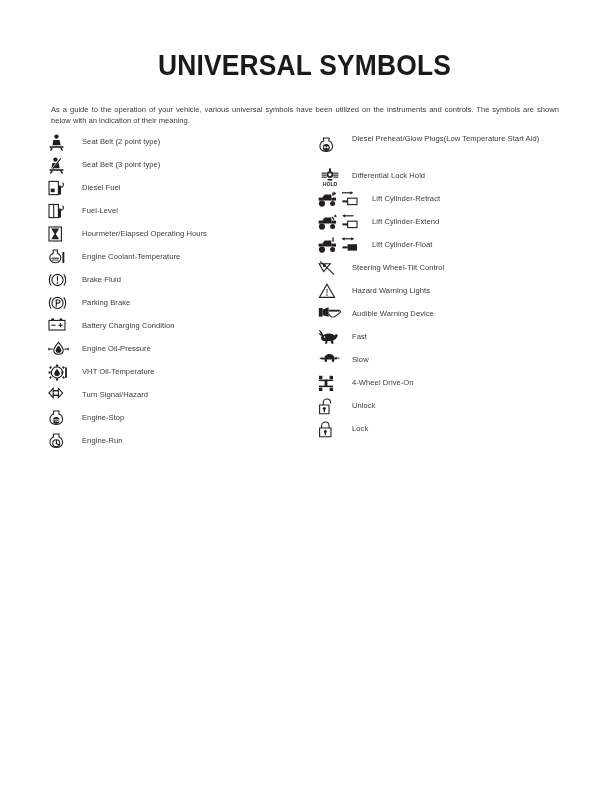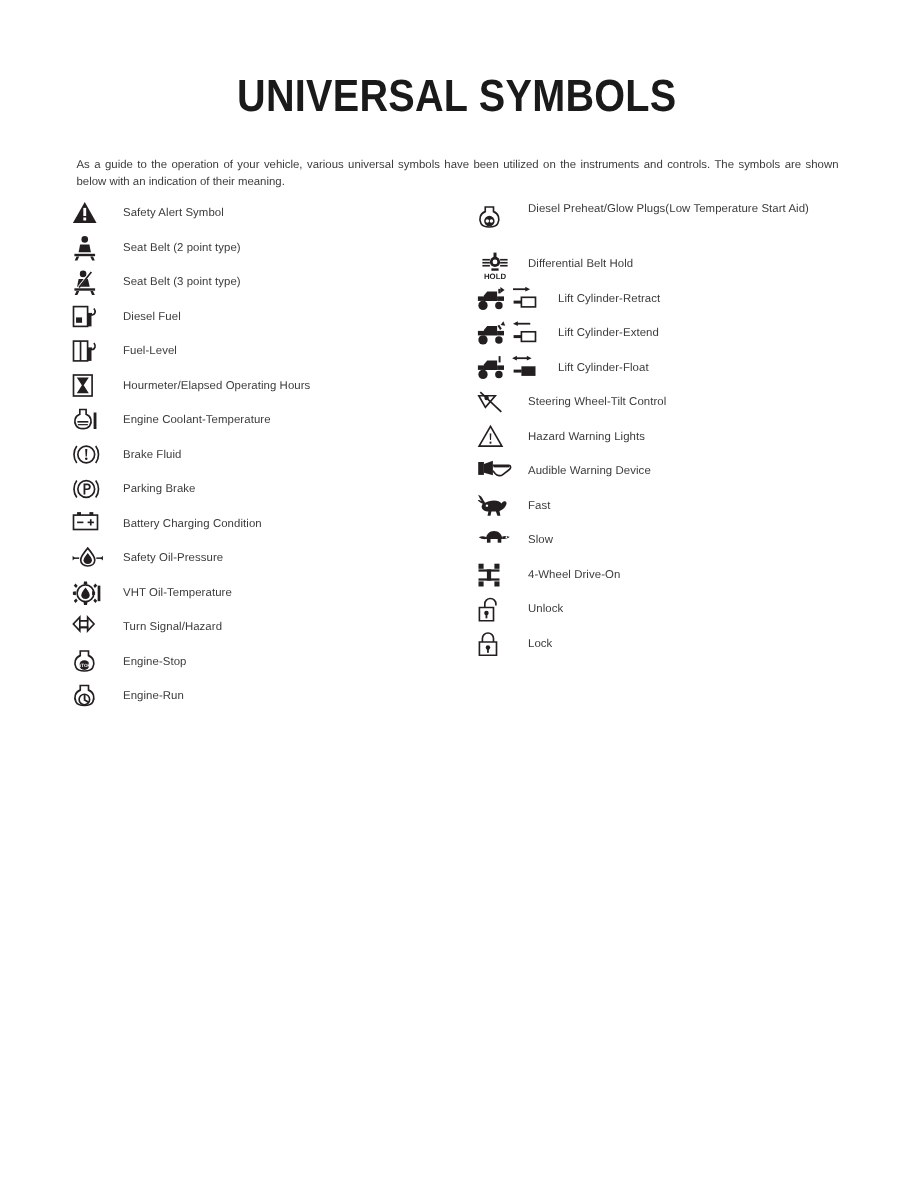--- a/index.html
+++ b/index.html
@@ -89,30 +89,20 @@
 <div class="page">
 
   <div class="title">UNIVERSAL SYMBOLS</div>
 
   <div class="intro">As a guide to the operation of your vehicle, various universal symbols have been utilized on the instruments and controls. The symbols are shown below with an indication of their meaning.</div>
 
   <div class="columns">
 
     <div class="col col-left">
 
-      <div class="row">
-        <div class="icon-cell">
-          <svg width="17" height="16" viewBox="0 0 17 16">
-            <path class="fl" d="M8.5 0.6 L16.4 14.6 L0.6 14.6 Z"></path>
-            <rect x="7.55" y="4.6" width="1.9" height="5.4" fill="#ffffff"></rect>
-            <rect x="7.55" y="11" width="1.9" height="2" fill="#ffffff"></rect>
-          </svg>
-        </div>
-        <div class="label">Safety Alert Symbol</div>
-      </div>
 
       <div class="row">
         <div class="icon-cell">
           <svg width="17" height="17" viewBox="0 0 17 17">
             <circle class="fl" cx="8.5" cy="2.6" r="2.2"></circle>
             <path class="fl" d="M5.4 6 L11.6 6 L12.6 11.2 L4.4 11.2 Z"></path>
             <path class="fl" d="M1.6 12.2 L15.4 12.2 L15.4 13.8 L1.6 13.8 Z"></path>
             <path class="fl" d="M3 14 L4.8 14 L3.6 16.6 L1.8 16.6 Z"></path>
             <path class="fl" d="M12.2 14 L14 14 L15.2 16.6 L13.4 16.6 Z"></path>
           </svg>
@@ -226,21 +216,21 @@
         <div class="icon-cell">
           <svg width="21" height="14" viewBox="0 0 21 14">
             <path class="st" d="M10.5 1.4 C13.6 5 15.2 7.4 15.2 9.3 C15.2 11.8 13.1 13.3 10.5 13.3 C7.9 13.3 5.8 11.8 5.8 9.3 C5.8 7.4 7.4 5 10.5 1.4 Z"></path>
             <path class="fl" d="M10.5 4.6 C12.4 7 13.3 8.3 13.3 9.5 C13.3 11.1 12.1 12 10.5 12 C8.9 12 7.7 11.1 7.7 9.5 C7.7 8.3 8.6 7 10.5 4.6 Z"></path>
             <path class="fl" d="M0.6 7.6 L4.8 7.6 L4.8 8.6 L0.6 8.6 Z"></path>
             <path class="fl" d="M0.4 6.5 L2.1 8.1 L0.4 9.7 Z"></path>
             <path class="fl" d="M16.2 7.6 L20.4 7.6 L20.4 8.6 L16.2 8.6 Z"></path>
             <path class="fl" d="M20.6 6.5 L18.9 8.1 L20.6 9.7 Z"></path>
           </svg>
         </div>
-        <div class="label">Safety Oil-Pressure</div>
+        <div class="label">Engine Oil-Pressure</div>
       </div>
 
       <div class="row">
         <div class="icon-cell">
           <svg width="20" height="17" viewBox="0 0 20 17">
             <g class="fl">
               <path d="M8 0.6 L10 0.6 L10.3 2.6 L7.7 2.6 Z"></path>
               <path d="M8 16.4 L10 16.4 L10.3 14.4 L7.7 14.4 Z"></path>
               <path d="M0.6 7.5 L0.6 9.5 L2.6 9.8 L2.6 7.2 Z"></path>
               <path d="M15.4 7.5 L15.4 9.5 L13.4 9.8 L13.4 7.2 Z"></path>
@@ -319,21 +309,21 @@
               <rect x="3.6" y="6.6" width="5" height="1.1"></rect>
               <rect x="3.6" y="8.6" width="5" height="1.1"></rect>
               <rect x="15.4" y="4.6" width="5" height="1.1"></rect>
               <rect x="15.4" y="6.6" width="5" height="1.1"></rect>
               <rect x="15.4" y="8.6" width="5" height="1.1"></rect>
               <rect x="9.6" y="10.9" width="4.8" height="1.6"></rect>
             </g>
             <text x="12" y="18.2" font-family="'Liberation Sans',sans-serif" font-size="5.2" font-weight="bold" fill="#231f20" text-anchor="middle">HOLD</text>
           </svg>
         </div>
-        <div class="label">Differential Belt Hold</div>
+        <div class="label">Differential Lock Hold</div>
       </div>
 
       <div class="row">
         <div class="icon-cell wide">
           <svg width="53" height="18" viewBox="0 0 53 18">
             <g class="fl">
               <path d="M6.8 3.4 L13.4 3.4 L13.4 9.6 L4.6 9.6 L4.6 6 Z"></path>
               <rect x="0.6" y="6.6" width="4.2" height="3"></rect>
               <rect x="13.4" y="6.6" width="4.6" height="3"></rect>
               <circle cx="4" cy="12.6" r="3.1"></circle>

